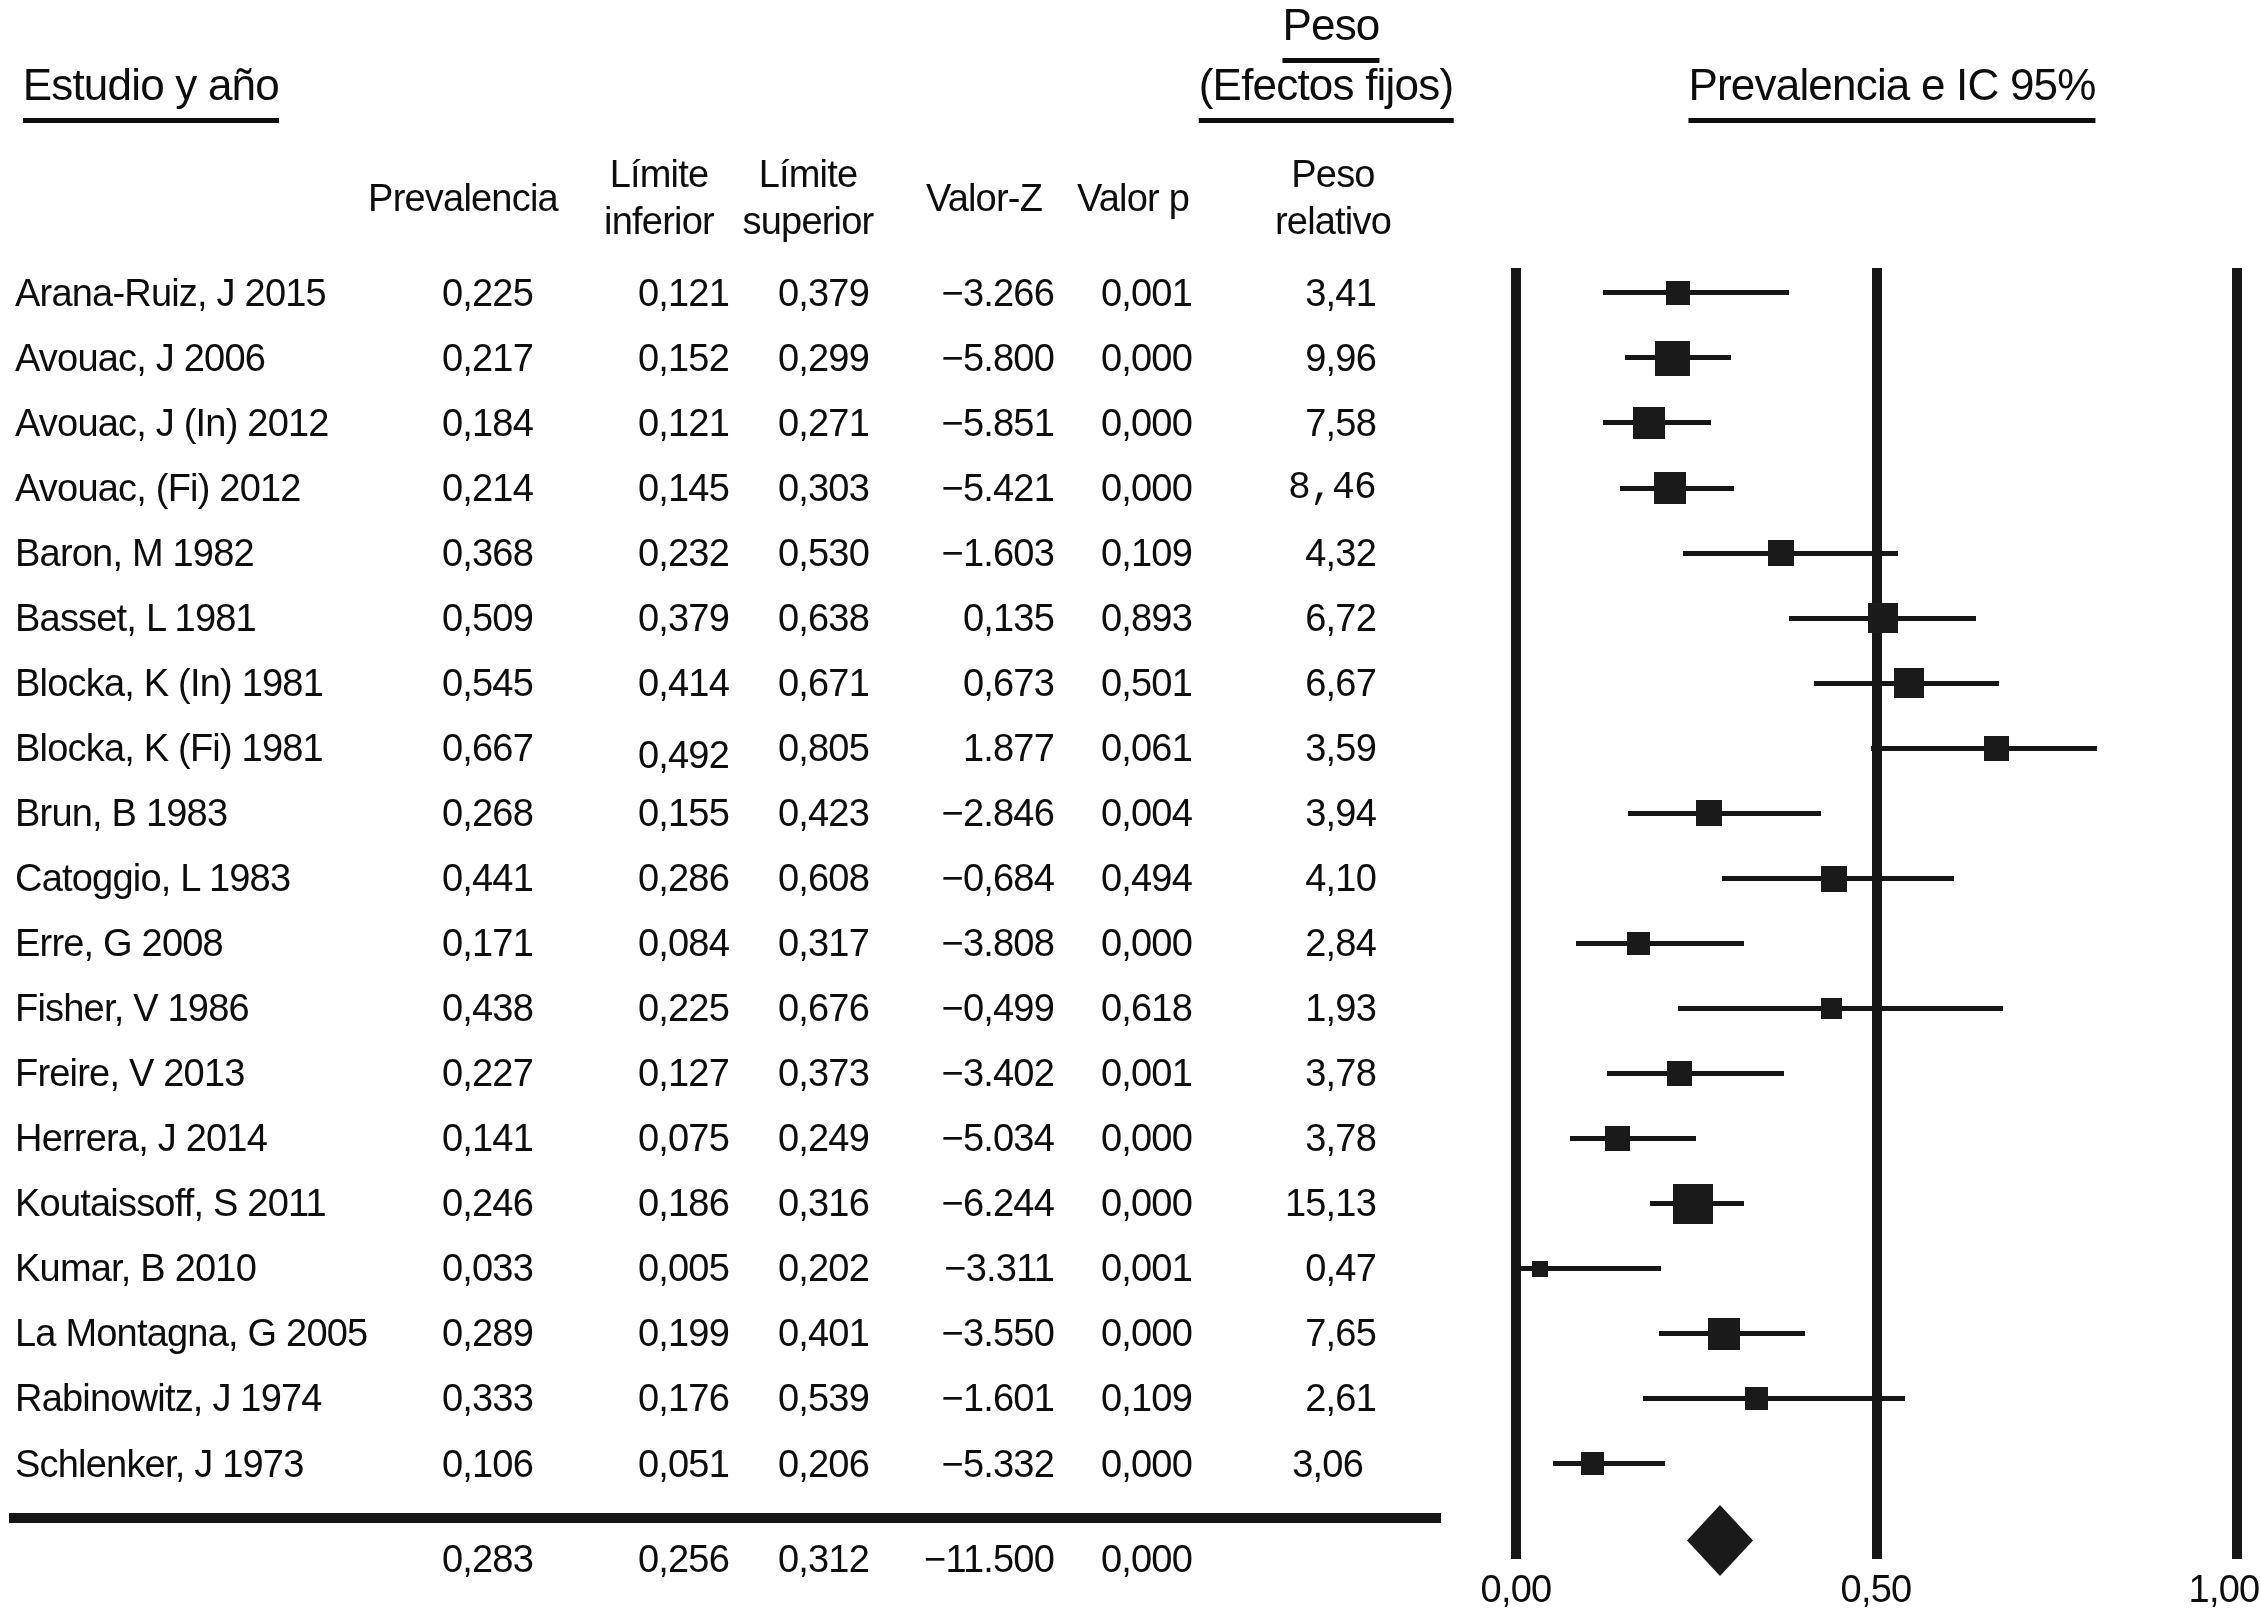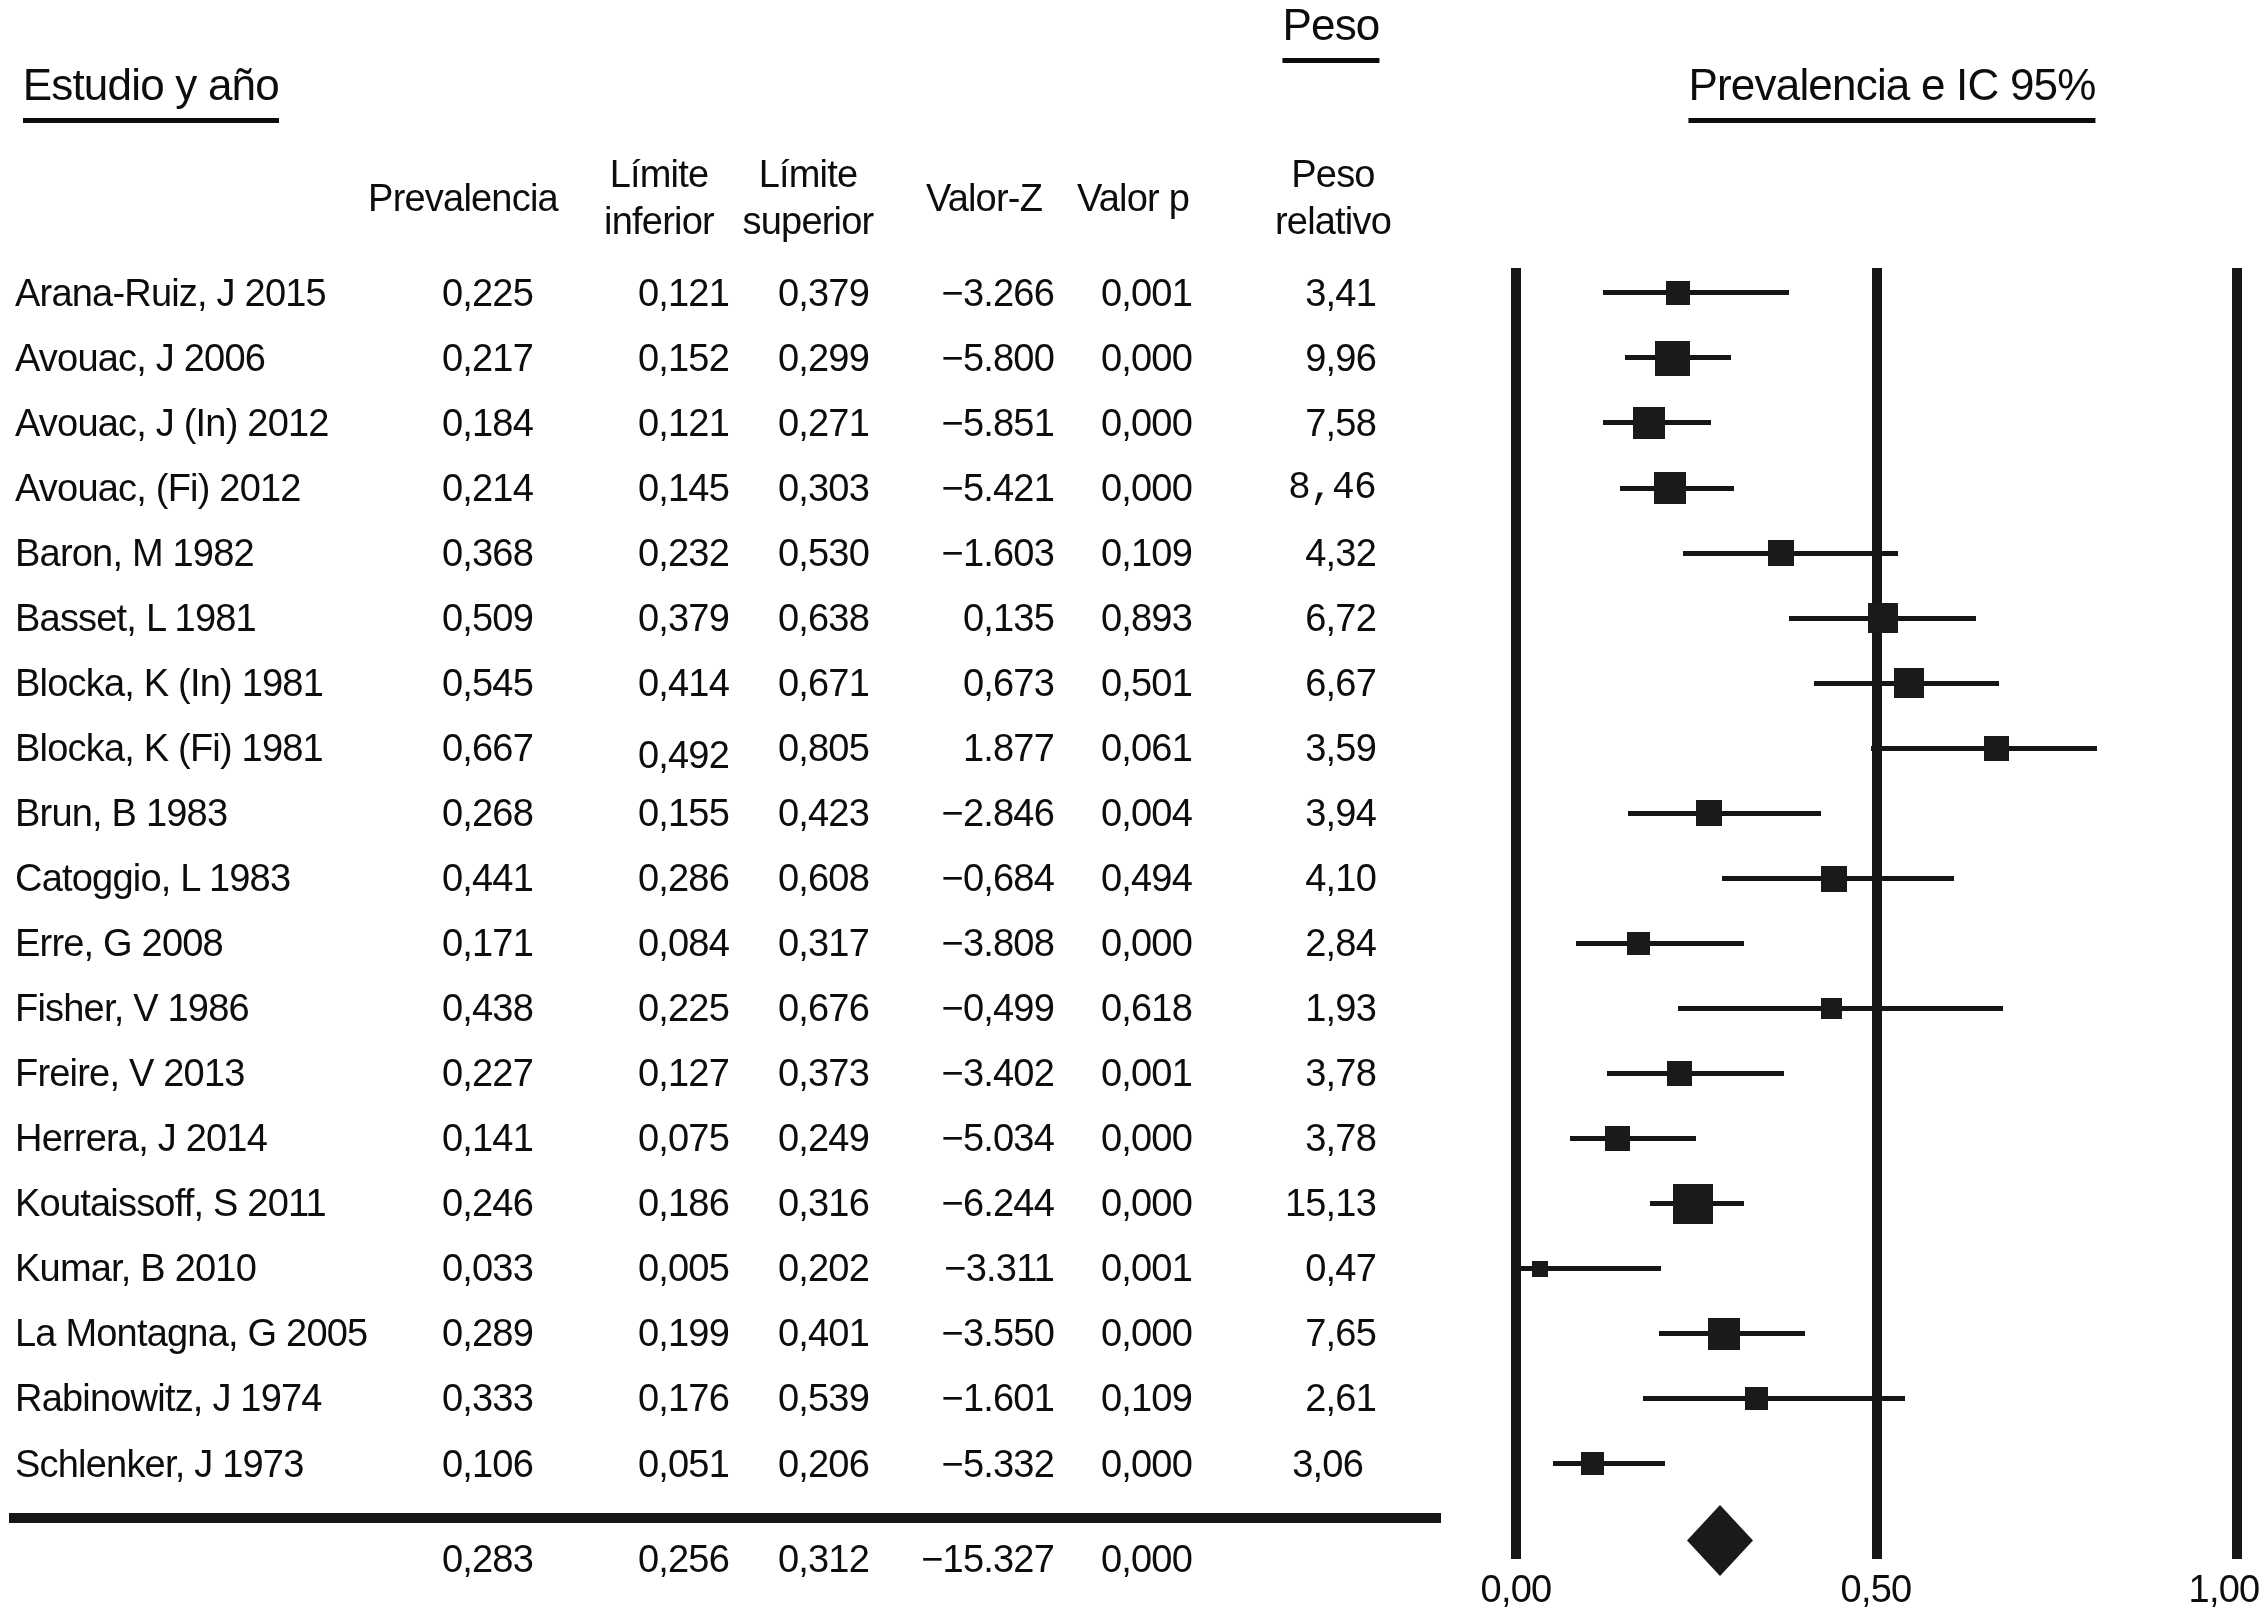--- a/index.html
+++ b/index.html
@@ -93,20 +93,21 @@
 </head>
 <body>
 
 <div id="canvas">
 
   <div class="hdr underlined" style="left:22.7px; top:60px;">Estudio y año</div>
 
 
   <div class="hdr underlined centered" style="left:1331px; top:0px;">Peso</div>
 
+  <div class="hdr underlined centered" style="left:1326px; top:60px;">(Efectos fijos)</div>
 
   <div class="hdr underlined centered" style="left:1892px; top:60px;">Prevalencia e IC 95%</div>
 
   <div class="colhdr" style="left:463px;  top:175px;">Prevalencia</div>
   <div class="colhdr" style="left:659px;  top:151px;">Límite
 inferior</div>
   <div class="colhdr" style="left:808px; top:151px;">Límite
 superior</div>
   <div class="colhdr" style="left:984px; top:175px;">Valor-Z</div>
   <div class="colhdr" style="left:1133px; top:175px;">Valor p</div>
@@ -334,18 +335,18 @@
       <div class="axislabel" style="left: 2224px; top: 1568px;">1,00</div>
       <div class="diamond" style="left: 1687px; top: 1505px; width: 66px; height: 71px;"></div>
     </div>
 
   <div class="sepline" style="left:9px; top:1513px; width:1432px;"></div>
 
   <div id="summary-row">
       <div class="numcell" style="left: 306px; top: 1535px;">0,283</div>
       <div class="numcell" style="left: 502px; top: 1535px;">0,256</div>
       <div class="numcell" style="left: 642px; top: 1535px;">0,312</div>
-      <div class="numcell" style="left: 827px; top: 1535px;">−15.327</div>
+      <div class="numcell" style="left: 827px; top: 1535px;">−11.500</div>
       <div class="numcell" style="left: 965px; top: 1535px;">0,000</div>
     </div>
 
 </div>
 
 
 </body></html>

